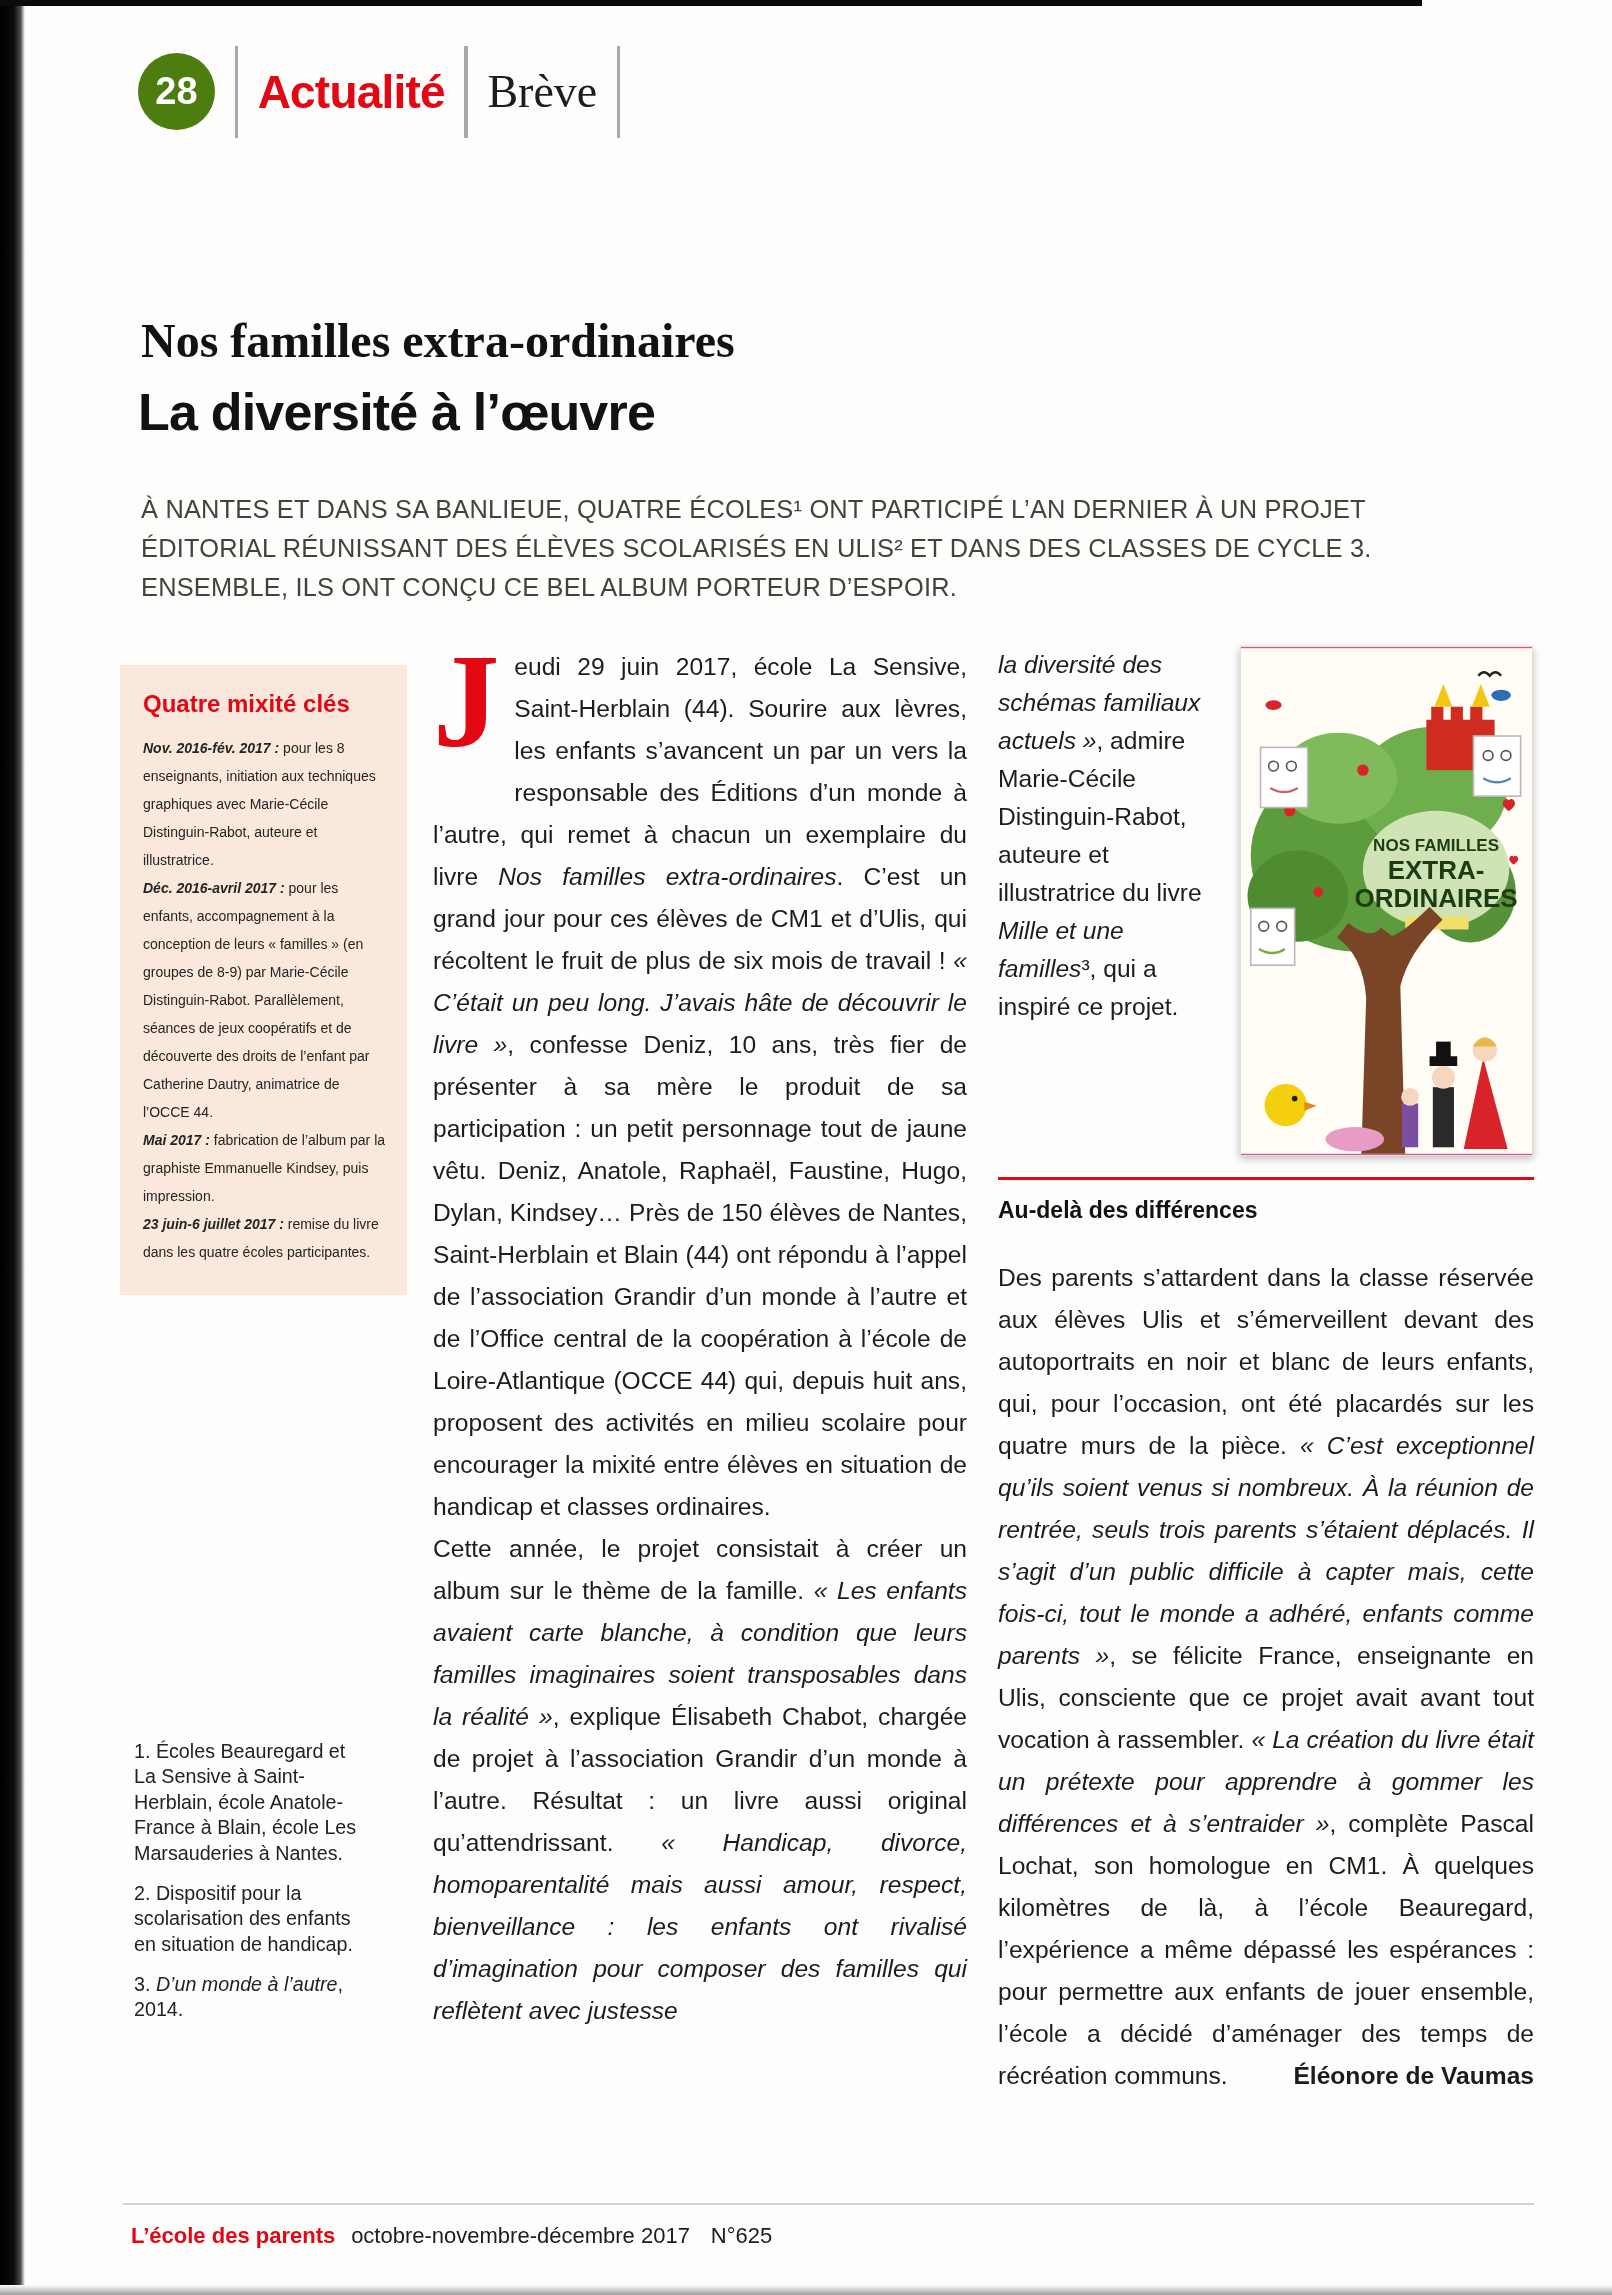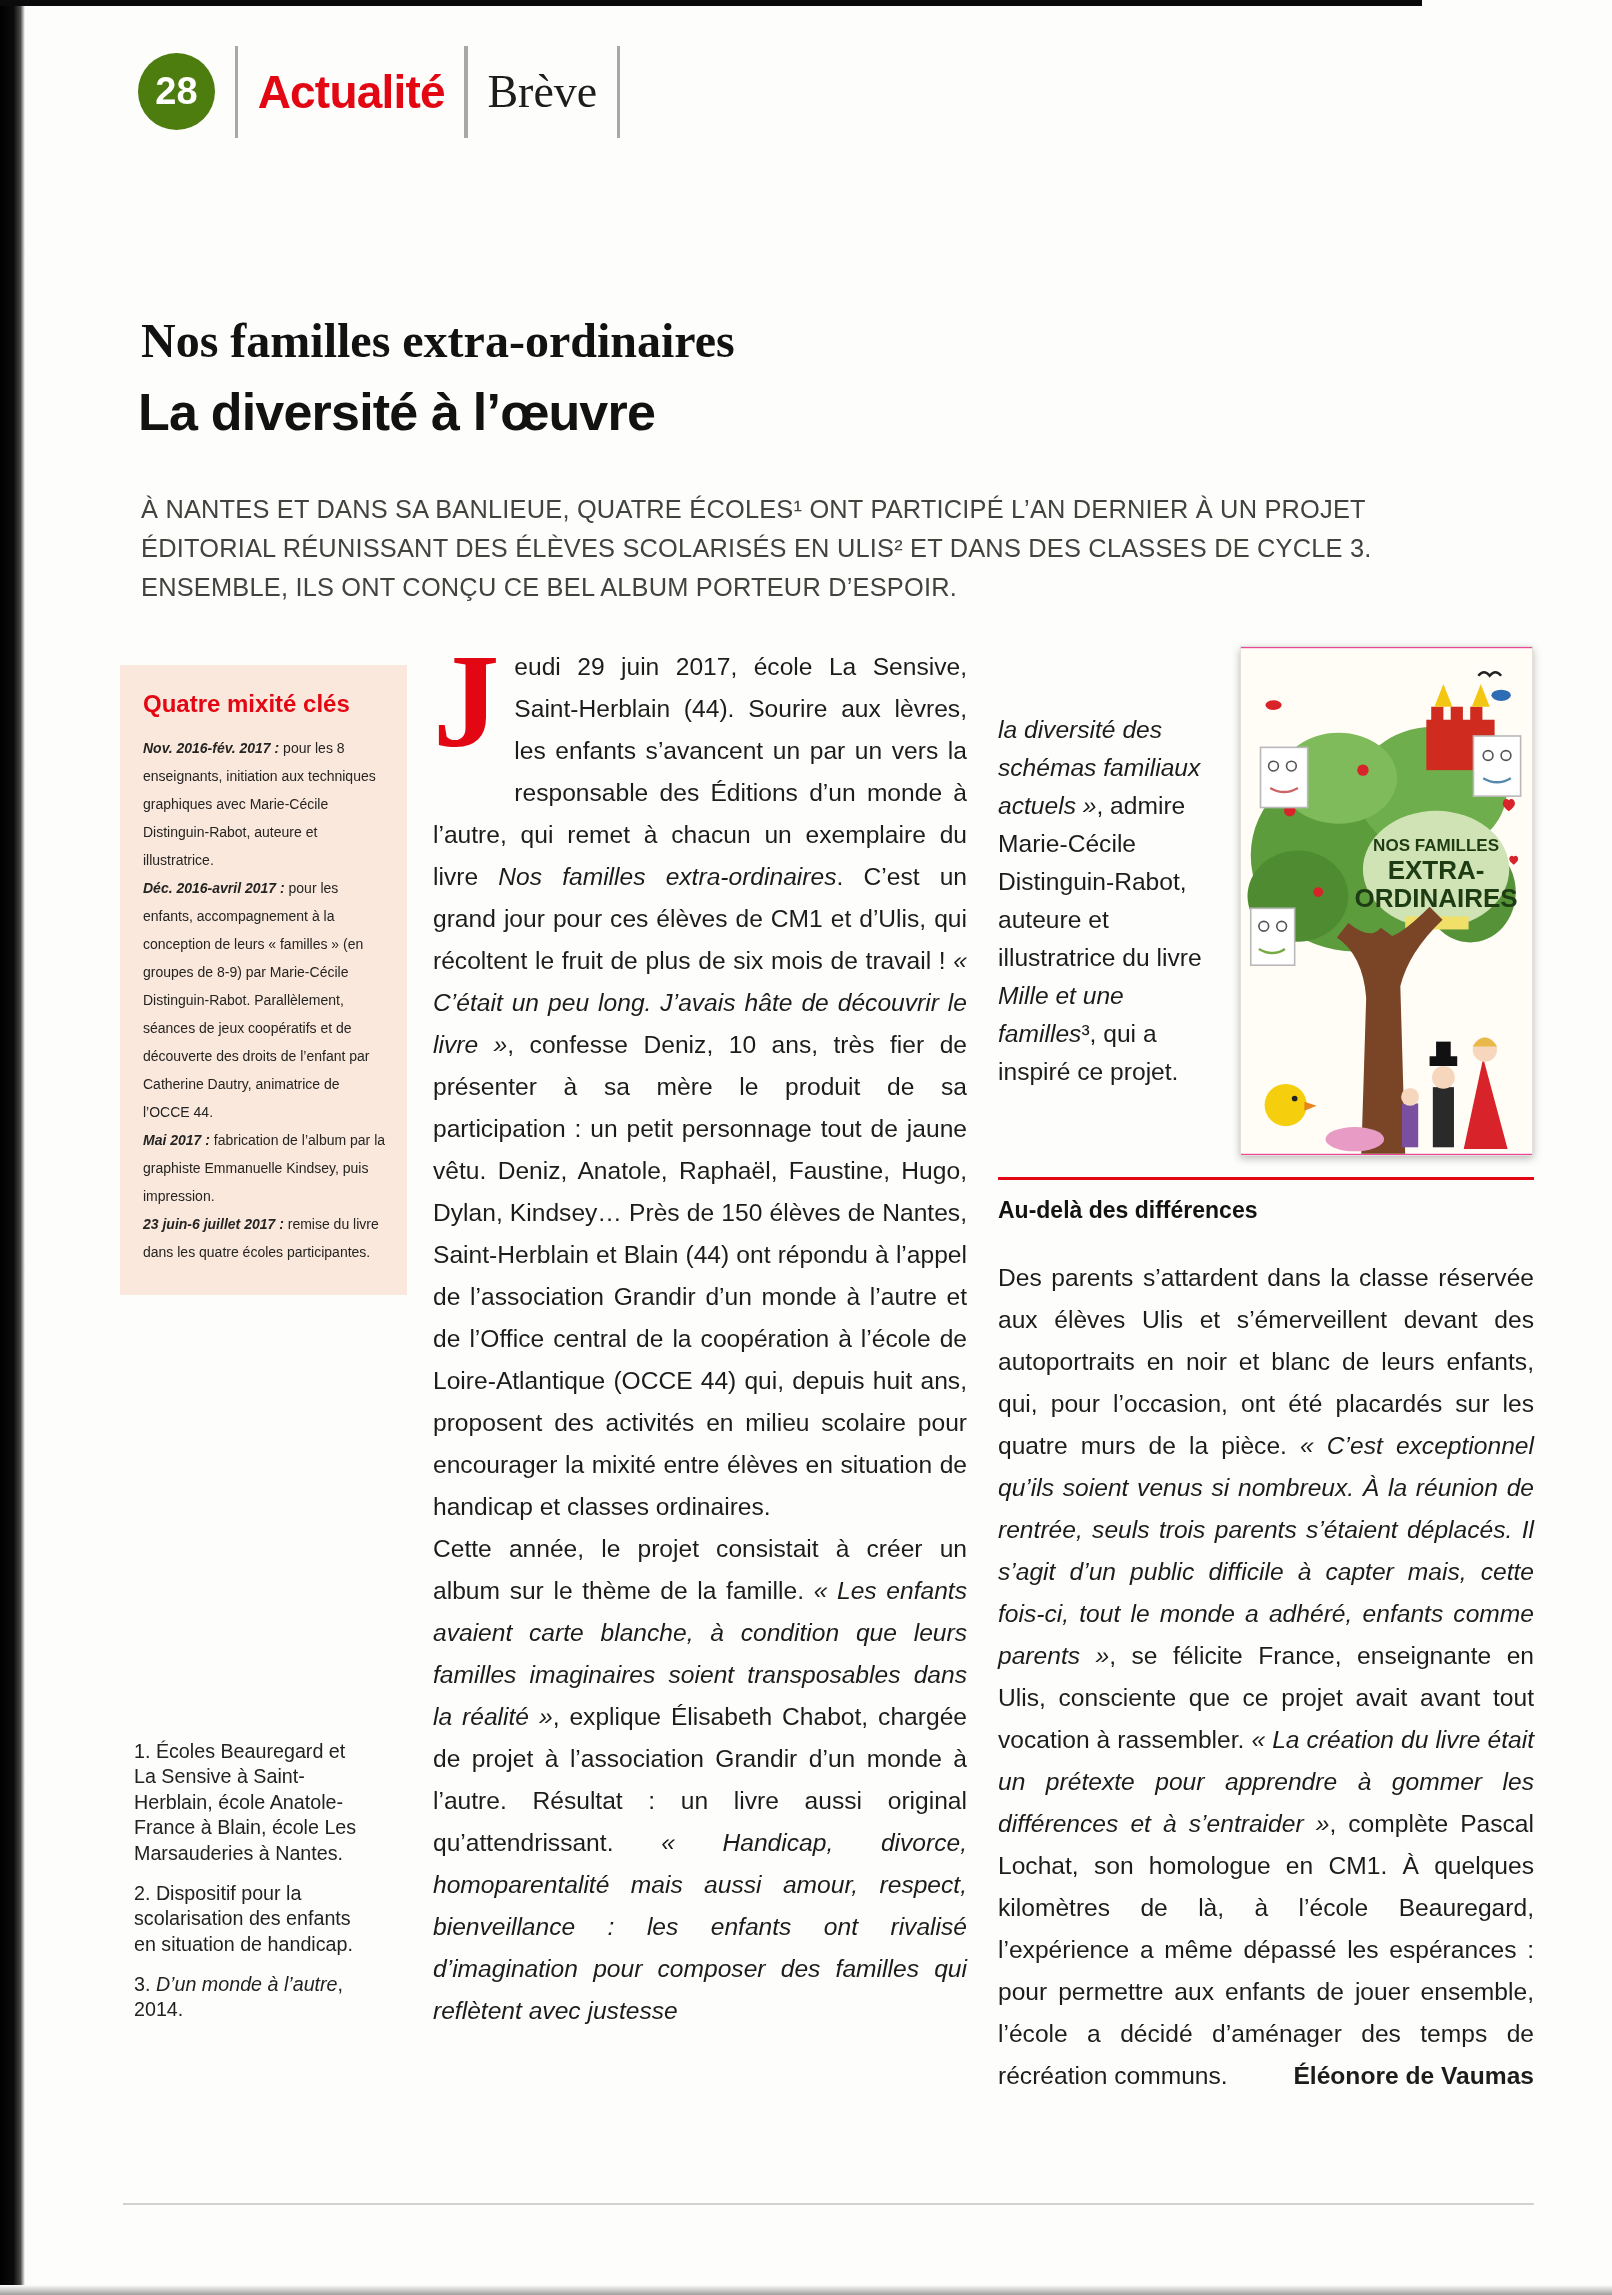--- a/index.html
+++ b/index.html
@@ -45,21 +45,21 @@
   .footnote { margin-bottom:14.8px; }
 
   
   .col-mid { position:absolute; left:433px; top:646px; width:534px; font-size:24.6px;
     line-height:42px; text-align:justify; color:#1c1c1a; }
   .dropcap { float:left; color:#e30613; font-family:"Liberation Serif", serif; font-weight:bold;
     font-size:133px; line-height:97px; height:123px; margin:6.6px 14.8px 0 0; }
 
   
   .col-right { position:absolute; left:998px; top:646px; width:536px; }
-  .right-top { display:flex; gap:16.4px;align-items:center; }
+  .right-top { display:flex; gap:16.4px; }
   .right-lead { width:226px; font-size:24.6px; line-height:38px; color:#1c1c1a; }
   .book { width:293px; height:510px; flex-shrink:0; background:#ec4899;
     box-shadow:0 2.5px 8.2px rgba(0,0,0,.28); border:0.8px solid #e3e0da; }
   .book svg { width:100%; height:100%; display:block; }
   .cover-title { font-family:"Liberation Sans", sans-serif; font-weight:bold; fill:#1e3c14; }
   .rule-red { height:3.3px; background:#e30613; margin:21px 0 16.4px; }
   .right-heading { font-size:23px; font-weight:bold; color:#121210; margin-bottom:33px; }
   .right-body { font-size:24.6px; line-height:42px; text-align:justify; color:#1c1c1a; }
   .byline { text-align:right; font-weight:bold; font-size:24.6px; line-height:42px; margin-top:-42px; }
 
@@ -200,15 +200,20 @@
         </svg>
       </div>
     </div>
     <div class="rule-red"></div>
     <h3 class="right-heading">Au-delà des différences</h3>
     <p class="right-body"><span>Des parents s’attardent dans la classe réservée aux élèves Ulis et s’émerveillent devant des autoportraits en noir et blanc de leurs enfants, qui, pour l’occasion, ont été placardés sur les quatre murs de la pièce. </span><span class="it">« C’est exceptionnel qu’ils soient venus si nombreux. À la réunion de rentrée, seuls trois parents s’étaient déplacés. Il s’agit d’un public difficile à capter mais, cette fois-ci, tout le monde a adhéré, enfants comme parents »</span><span>, se félicite France, enseignante en Ulis, consciente que ce projet avait avant tout vocation à rassembler. </span><span class="it">« La création du livre était un prétexte pour apprendre à gommer les différences et à s’entraider »</span><span>, complète Pascal Lochat, son homologue en CM1. À quelques kilomètres de là, à l’école Beauregard, l’expérience a même dépassé les espérances : pour permettre aux enfants de jouer ensemble, l’école a décidé d’aménager des temps de récréation communs.</span></p>
     <div class="byline">Éléonore de Vaumas</div>
   </div>
 
   <div class="footer-rule"></div>
+  <footer class="page-footer">
+    <span class="brand">L’école des parents</span>
+    <span class="date">octobre-novembre-décembre 2017</span>
+    <span class="num">N°625</span>
+  </footer>
 
 </div>
 
 
 </body></html>

